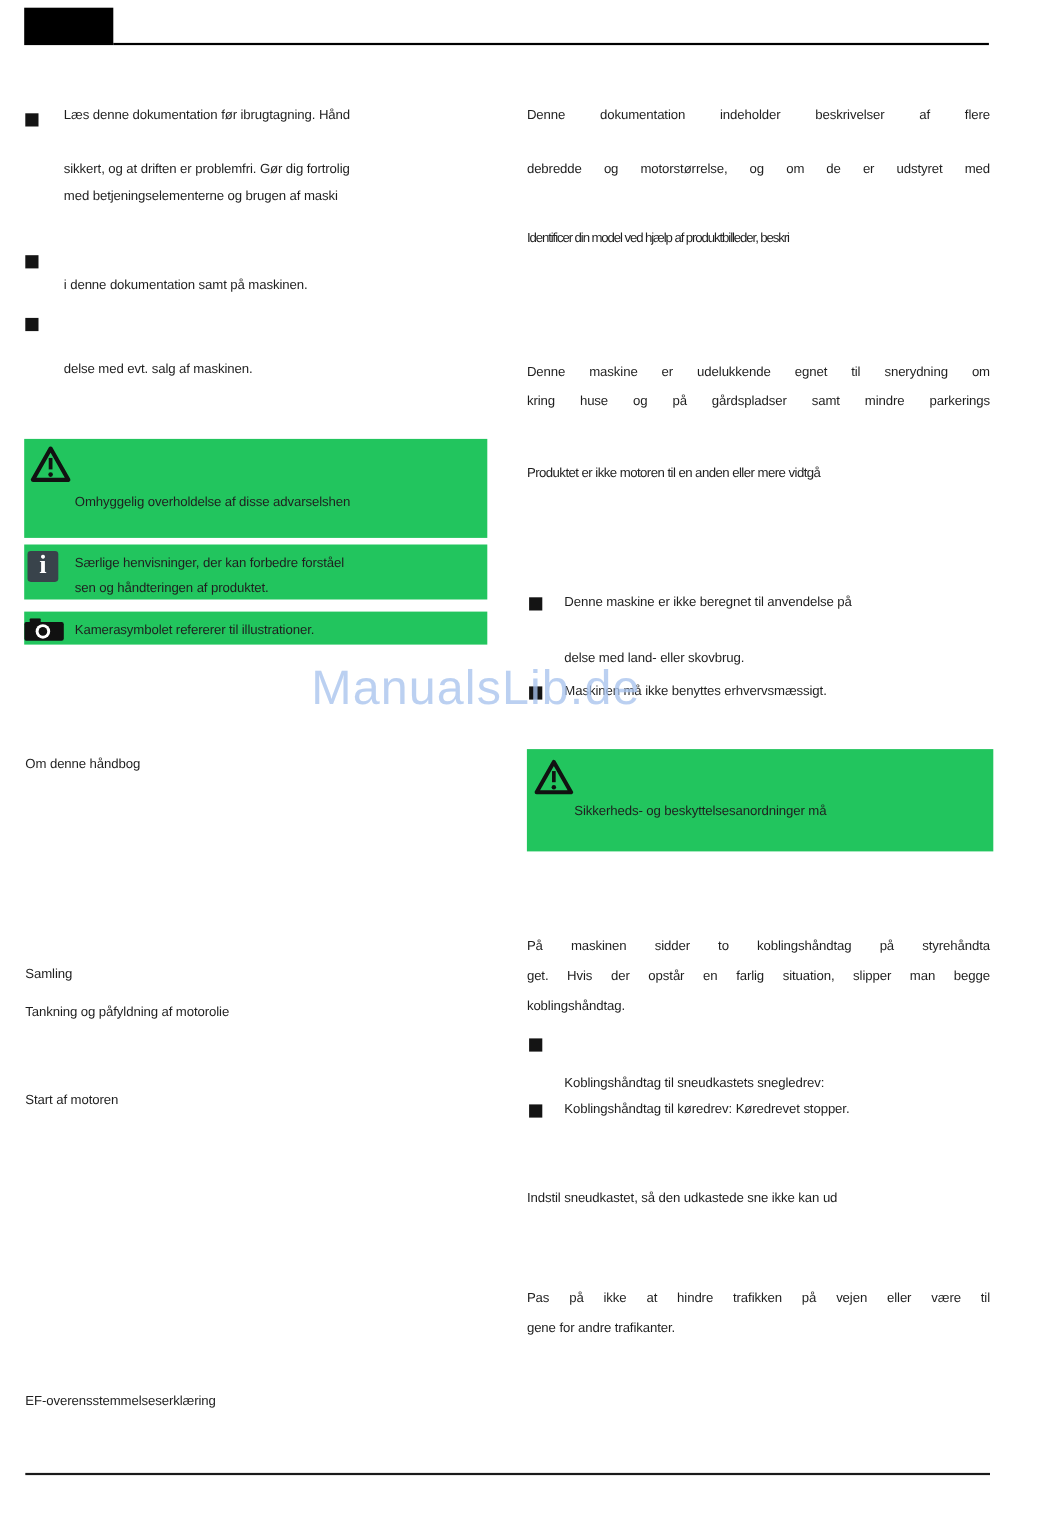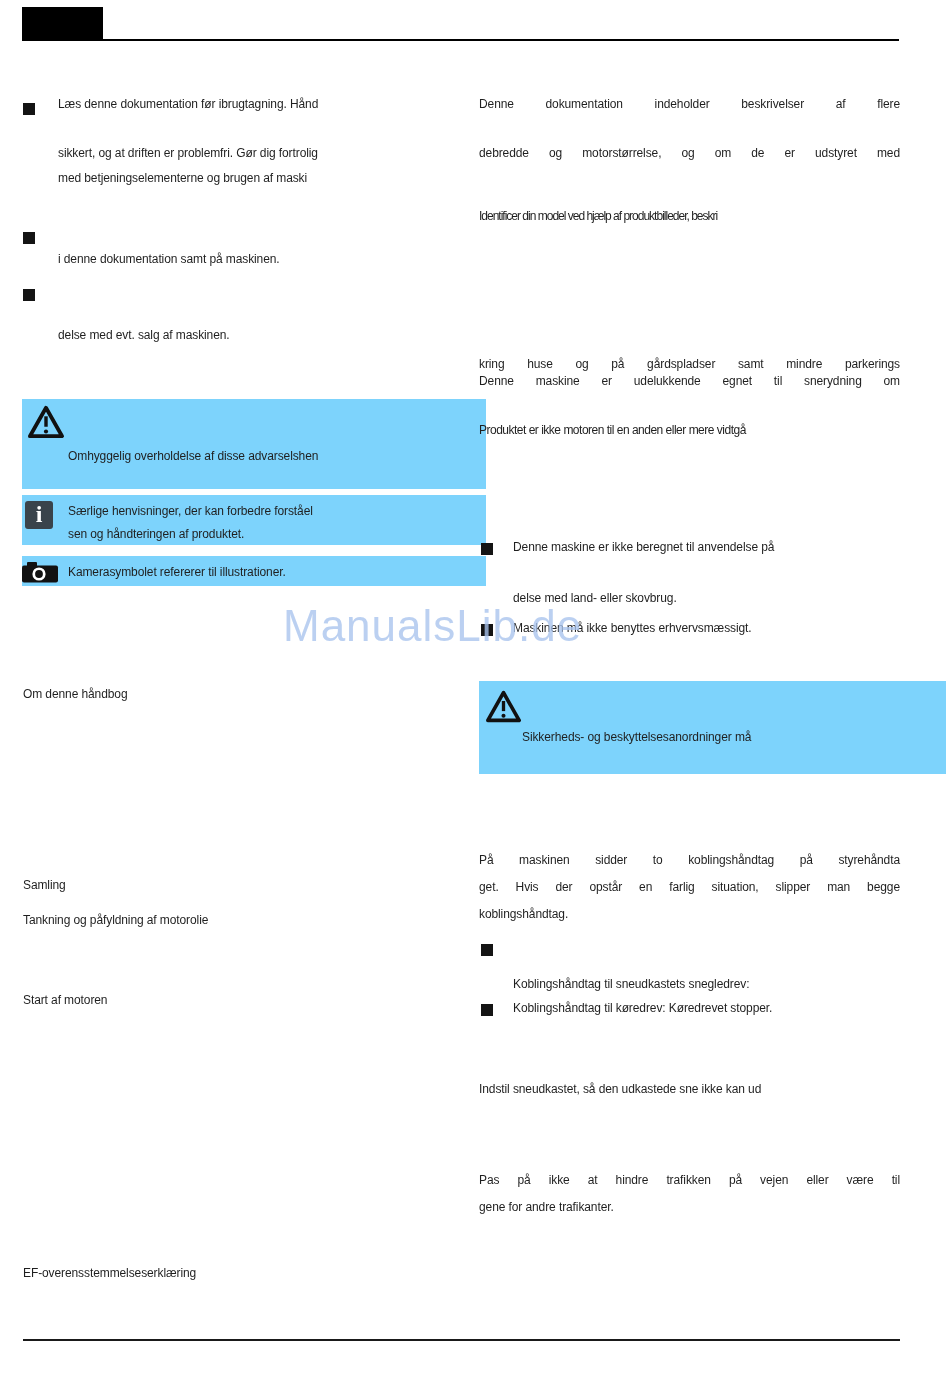--- a/index.html
+++ b/index.html
@@ -7,21 +7,21 @@
   .page{position:relative;width:950px;height:1375px;background:#ffffff;overflow:hidden;}
 
   
   .t{position:absolute;font-size:12px;line-height:24px;letter-spacing:-0.1px;white-space:pre;color:#1f1f1f;}
   .fill{white-space:normal;text-align:justify;text-align-last:justify;}
 
   
   .sq{position:absolute;width:12px;height:12px;background:#141414;}
 
   
-  .gbox{position:absolute;background:#7dd3fc;padding-left:43px;}
+  .gbox{position:absolute;background:#22c55e;}
 
   
   .hdr-block{position:absolute;left:22px;top:7px;width:81px;height:34px;background:#000;}
   .hdr-rule{position:absolute;left:103px;top:39px;width:796px;height:2px;background:#000;}
   .ftr-rule{position:absolute;left:23px;top:1339px;width:877px;height:2px;background:#1a1a1a;}
 
   
   .wm{position:absolute;left:283px;top:601px;font-size:44px;font-weight:normal;letter-spacing:1px;
       color:#a9c4ee;opacity:0.78;pointer-events:none;z-index:5;}
 
@@ -78,21 +78,21 @@
   <div class="t" style="left:23px;top:682px;">Om denne håndbog</div>
   <div class="t" style="left:23px;top:873px;">Samling</div>
   <div class="t" style="left:23px;top:908px;">Tankning og påfyldning af motorolie</div>
   <div class="t" style="left:23px;top:988px;">Start af motoren</div>
   <div class="t" style="left:23px;top:1261px;">EF-overensstemmelseserklæring</div>
 
   <div class="t fill" style="left:479px;top:92px;width:421px;">Denne dokumentation indeholder beskrivelser af flere</div>
   <div class="t fill" style="left:479px;top:141px;width:421px;">debredde og motorstørrelse, og om de er udstyret med</div>
   <div class="t" style="left:479px;top:204px;letter-spacing:-1px;">Identificer din model ved hjælp af produktbilleder, beskri</div>
 
-  <div class="t fill" style="left:479px;top:326px;width:421px;margin-top:43px;">Denne maskine er udelukkende egnet til snerydning om</div>
+  <div class="t fill" style="left:479px;top:326px;width:421px;">Denne maskine er udelukkende egnet til snerydning om</div>
   <div class="t fill" style="left:479px;top:352px;width:421px;">kring huse og på gårdspladser samt mindre parkerings</div>
   <div class="t" style="left:479px;top:418px;letter-spacing:-0.5px;">Produktet er ikke motoren til en anden eller mere vidtgå</div>
 
   <div class="sq" style="left:481px;top:543px;"></div>
   <div class="t" style="left:513px;top:535px;">Denne maskine er ikke beregnet til anvendelse på</div>
   <div class="t" style="left:513px;top:586px;">delse med land- eller skovbrug.</div>
   <div class="sq" style="left:481px;top:624px;"></div>
   <div class="t" style="left:513px;top:616px;">Maskinen må ikke benyttes erhvervsmæssigt.</div>
 
   <div class="gbox" style="left:479px;top:681px;width:424px;height:93px;">

